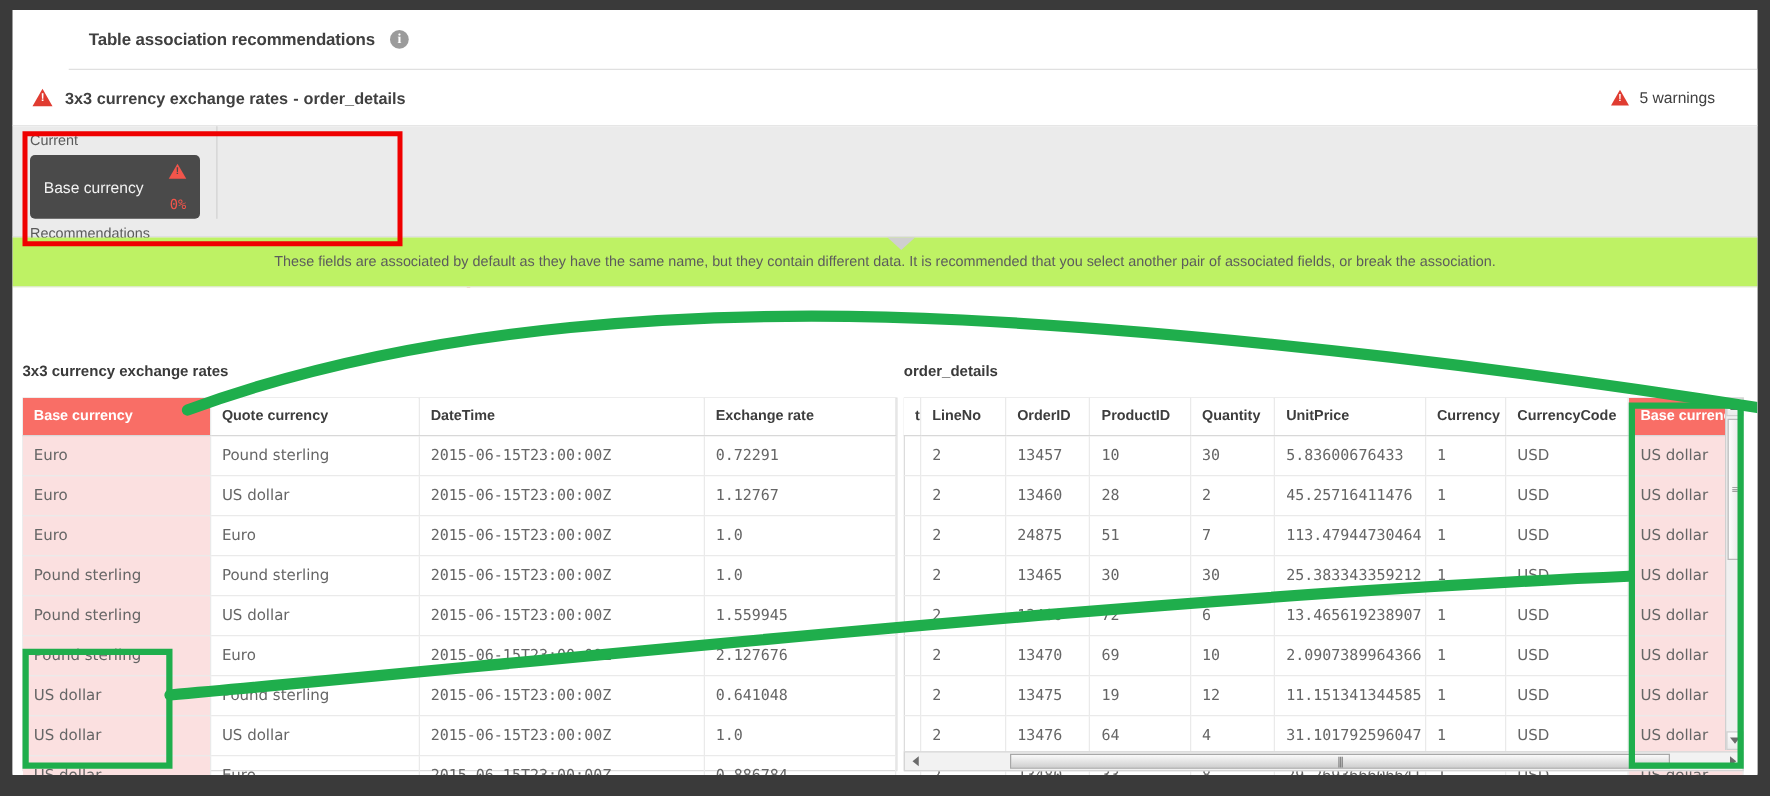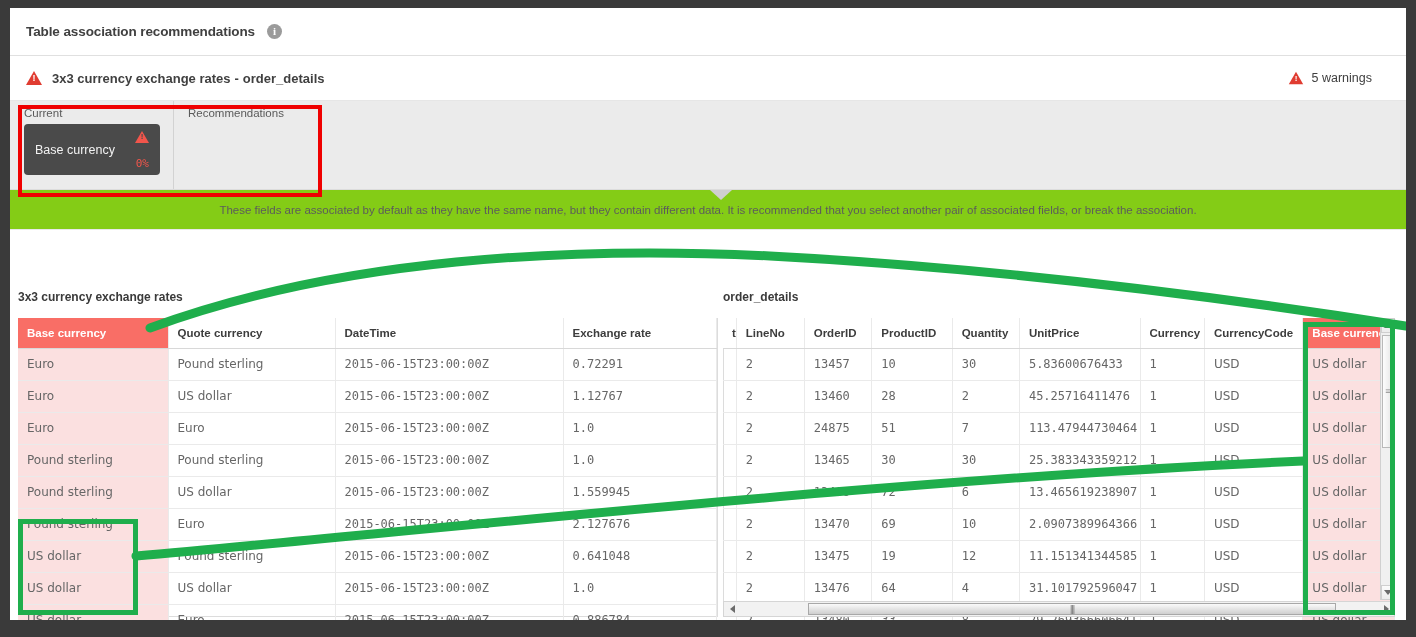--- a/index.html
+++ b/index.html
@@ -17,20 +17,21 @@
     background:#ffffff;
     overflow:hidden;
   }
 
   
   .titlebar {
     height:48px;
     display:flex; align-items:center;
     padding-left:16px;
     border-bottom:1px solid #e0e0e0;
+    margin-left:45px;
   }
   .titlebar .t {
     font-size:13.5px; font-weight:bold; color:#404040;
     letter-spacing:-0.1px;
   }
   .info-icon {
     margin-left:12px;
     width:15px; height:15px; border-radius:50%;
     background:#9b9b9b; color:#fff;
     font-size:11px; font-weight:bold; font-family:"Liberation Serif", serif;
@@ -89,20 +90,21 @@
   .chev.up::before { transform:rotate(45deg); }
   .chev.down::before { transform:rotate(-135deg); top:0px; }
 
   
   .recstrip {
     height:89px;
     background:#ebebeb;
     display:flex; align-items:flex-start;
     position:relative;
     border-bottom:1px solid #dcdcdc;
+    flex-direction:column;
   }
   .reccol {
     padding:6px 14px 0 14px;
     height:100%;
   }
   .reccol.current { border-right:1px solid #d2d2d2; width:164px; }
   .reccol .collabel { font-size:11.5px; color:#5a5a5a; margin-bottom:5px; }
   .fieldcard {
     width:136px; height:51px;
     background:#4a4a4a; border-radius:4px;
@@ -141,21 +143,21 @@
   .redbox {
     position:absolute; left:8px; top:97px;
     width:304px; height:92px;
     border:4px solid #ef0000;
     pointer-events:none;
     z-index:30;
   }
 
   
   .noterow {
-    height:40px; background:#84cc16;
+    height:40px; background:#bef264;
     display:flex; align-items:center; justify-content:center;
     position:relative;
     border-bottom:1px solid #e8e8e8;
   }
   .noterow .tip {
     position:absolute; top:0; left:700px;
     width:0;height:0;
     border-left:11px solid transparent;
     border-right:11px solid transparent;
     border-top:10px solid #cfcfcf;

